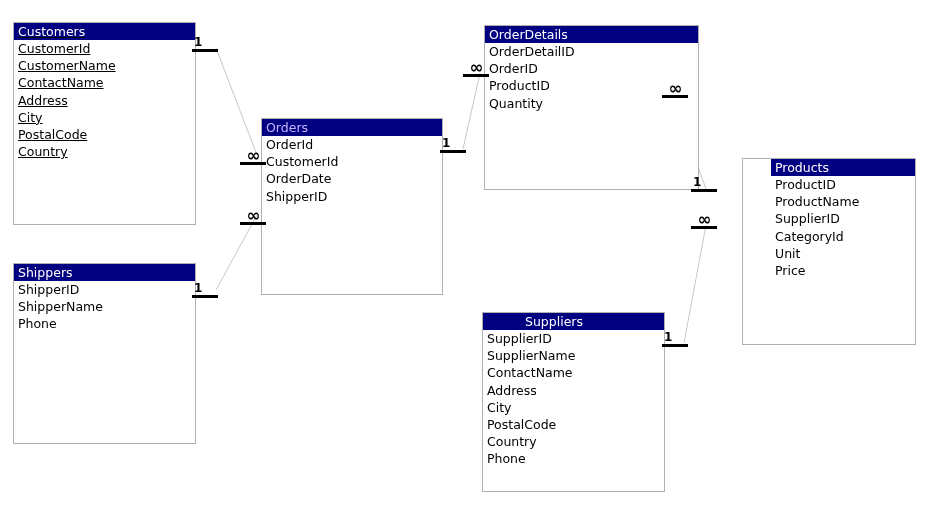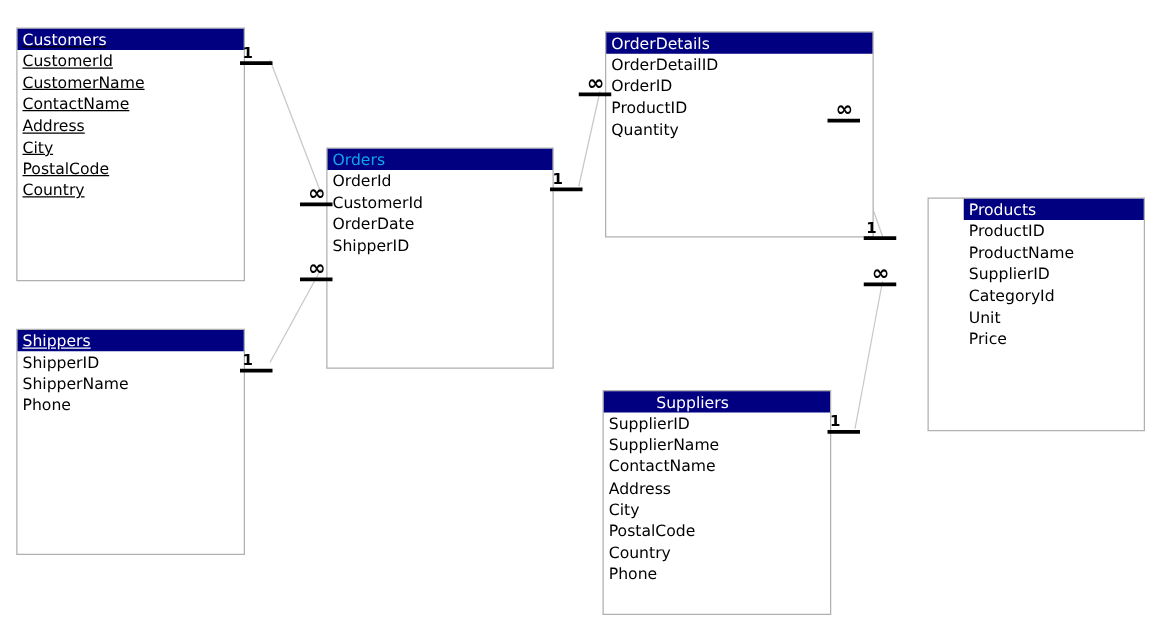--- a/index.html
+++ b/index.html
@@ -112,29 +112,29 @@
           <li>CustomerId</li>
           <li>CustomerName</li>
           <li>ContactName</li>
           <li>Address</li>
           <li>City</li>
           <li>PostalCode</li>
           <li>Country</li>
         </ul>
       </div>
       <div class="entity" style="left: 13px; top: 263px; width: 183px; height: 181px; border-color: rgb(176, 176, 176);">
-        <div class="entity-header" style="background: rgb(0, 0, 128); color: rgb(255, 255, 255); text-decoration: underline;">Shippers</div>
+        <div class="entity-header" style="background: rgb(0, 0, 128); color: rgb(255, 255, 255);">Shippers</div>
         <ul class="entity-fields">
           <li>ShipperID</li>
           <li>ShipperName</li>
           <li>Phone</li>
         </ul>
       </div>
       <div class="entity" style="left: 261px; top: 118px; width: 182px; height: 177px; border-color: rgb(176, 176, 176);">
-        <div class="entity-header" style="background: rgb(0, 0, 128); color: #0ea5e9;">Orders</div>
+        <div class="entity-header" style="background: rgb(0, 0, 128); color: #c4b5fd;">Orders</div>
         <ul class="entity-fields">
           <li>OrderId</li>
           <li>CustomerId</li>
           <li>OrderDate</li>
           <li>ShipperID</li>
         </ul>
       </div>
       <div class="entity" style="left: 484px; top: 25px; width: 215px; height: 165px; border-color: rgb(176, 176, 176);">
         <div class="entity-header" style="background: rgb(0, 0, 128); color: rgb(255, 255, 255);">OrderDetails</div>
         <ul class="entity-fields">

